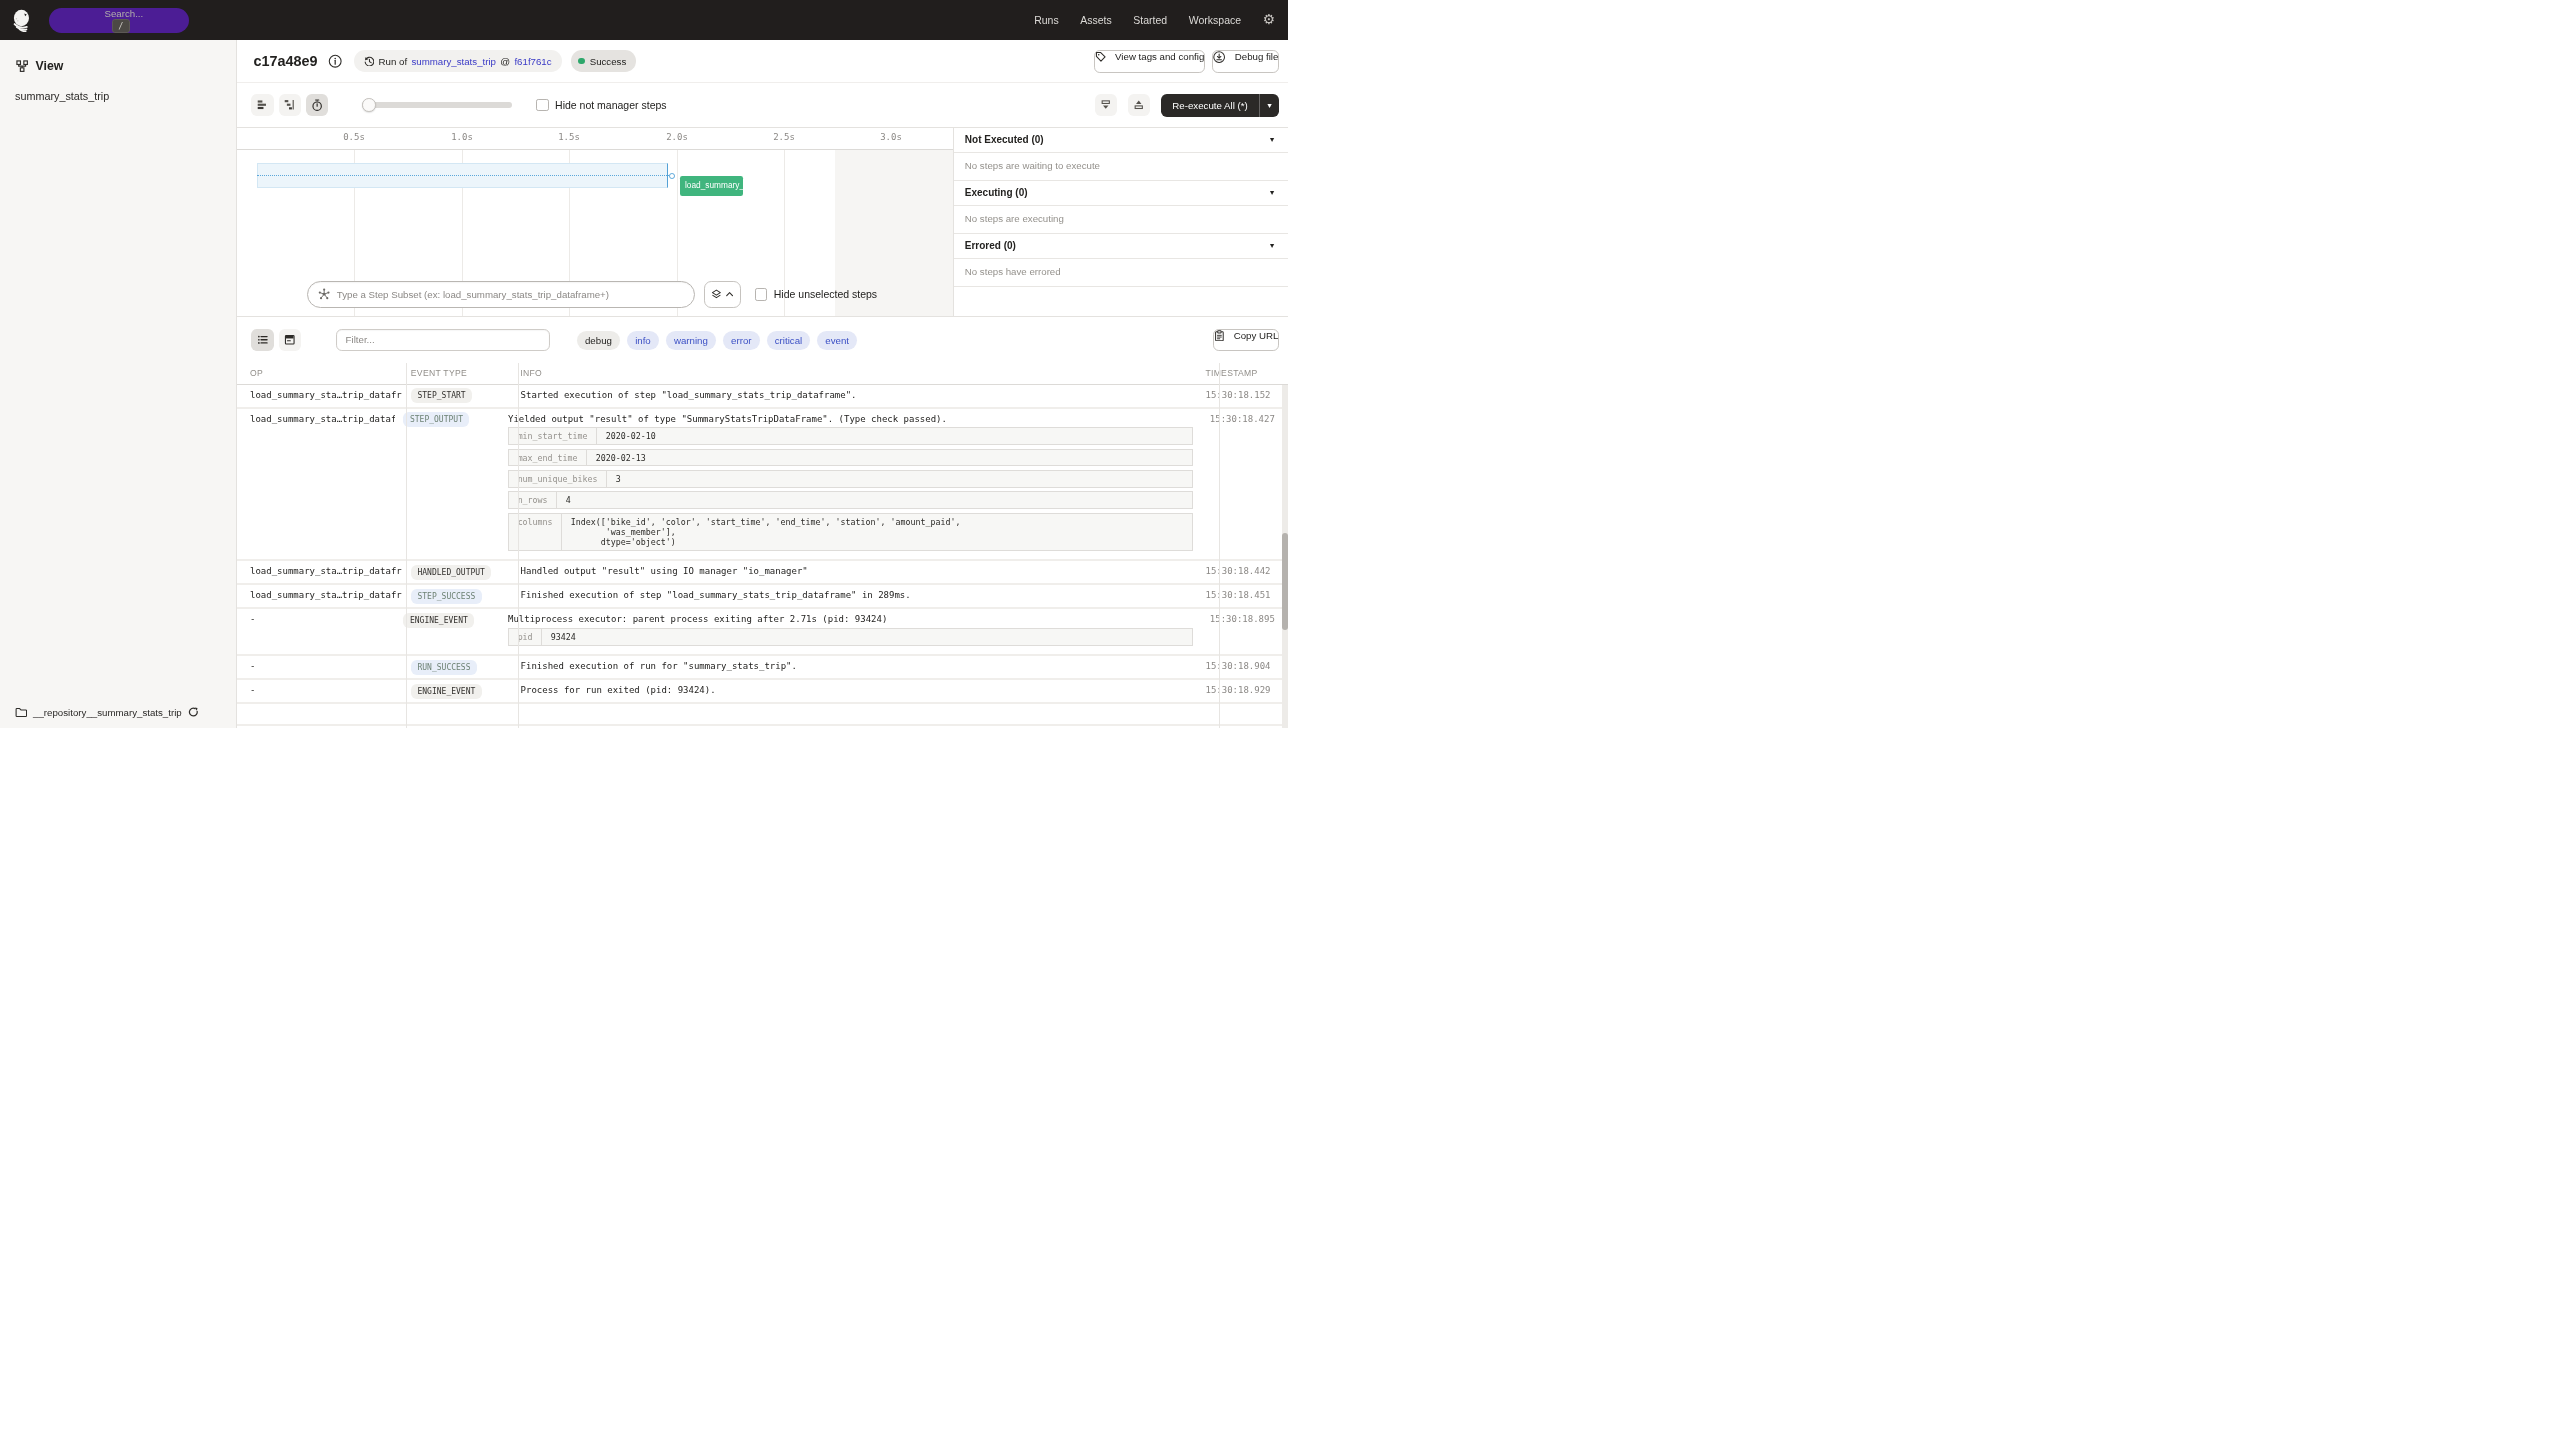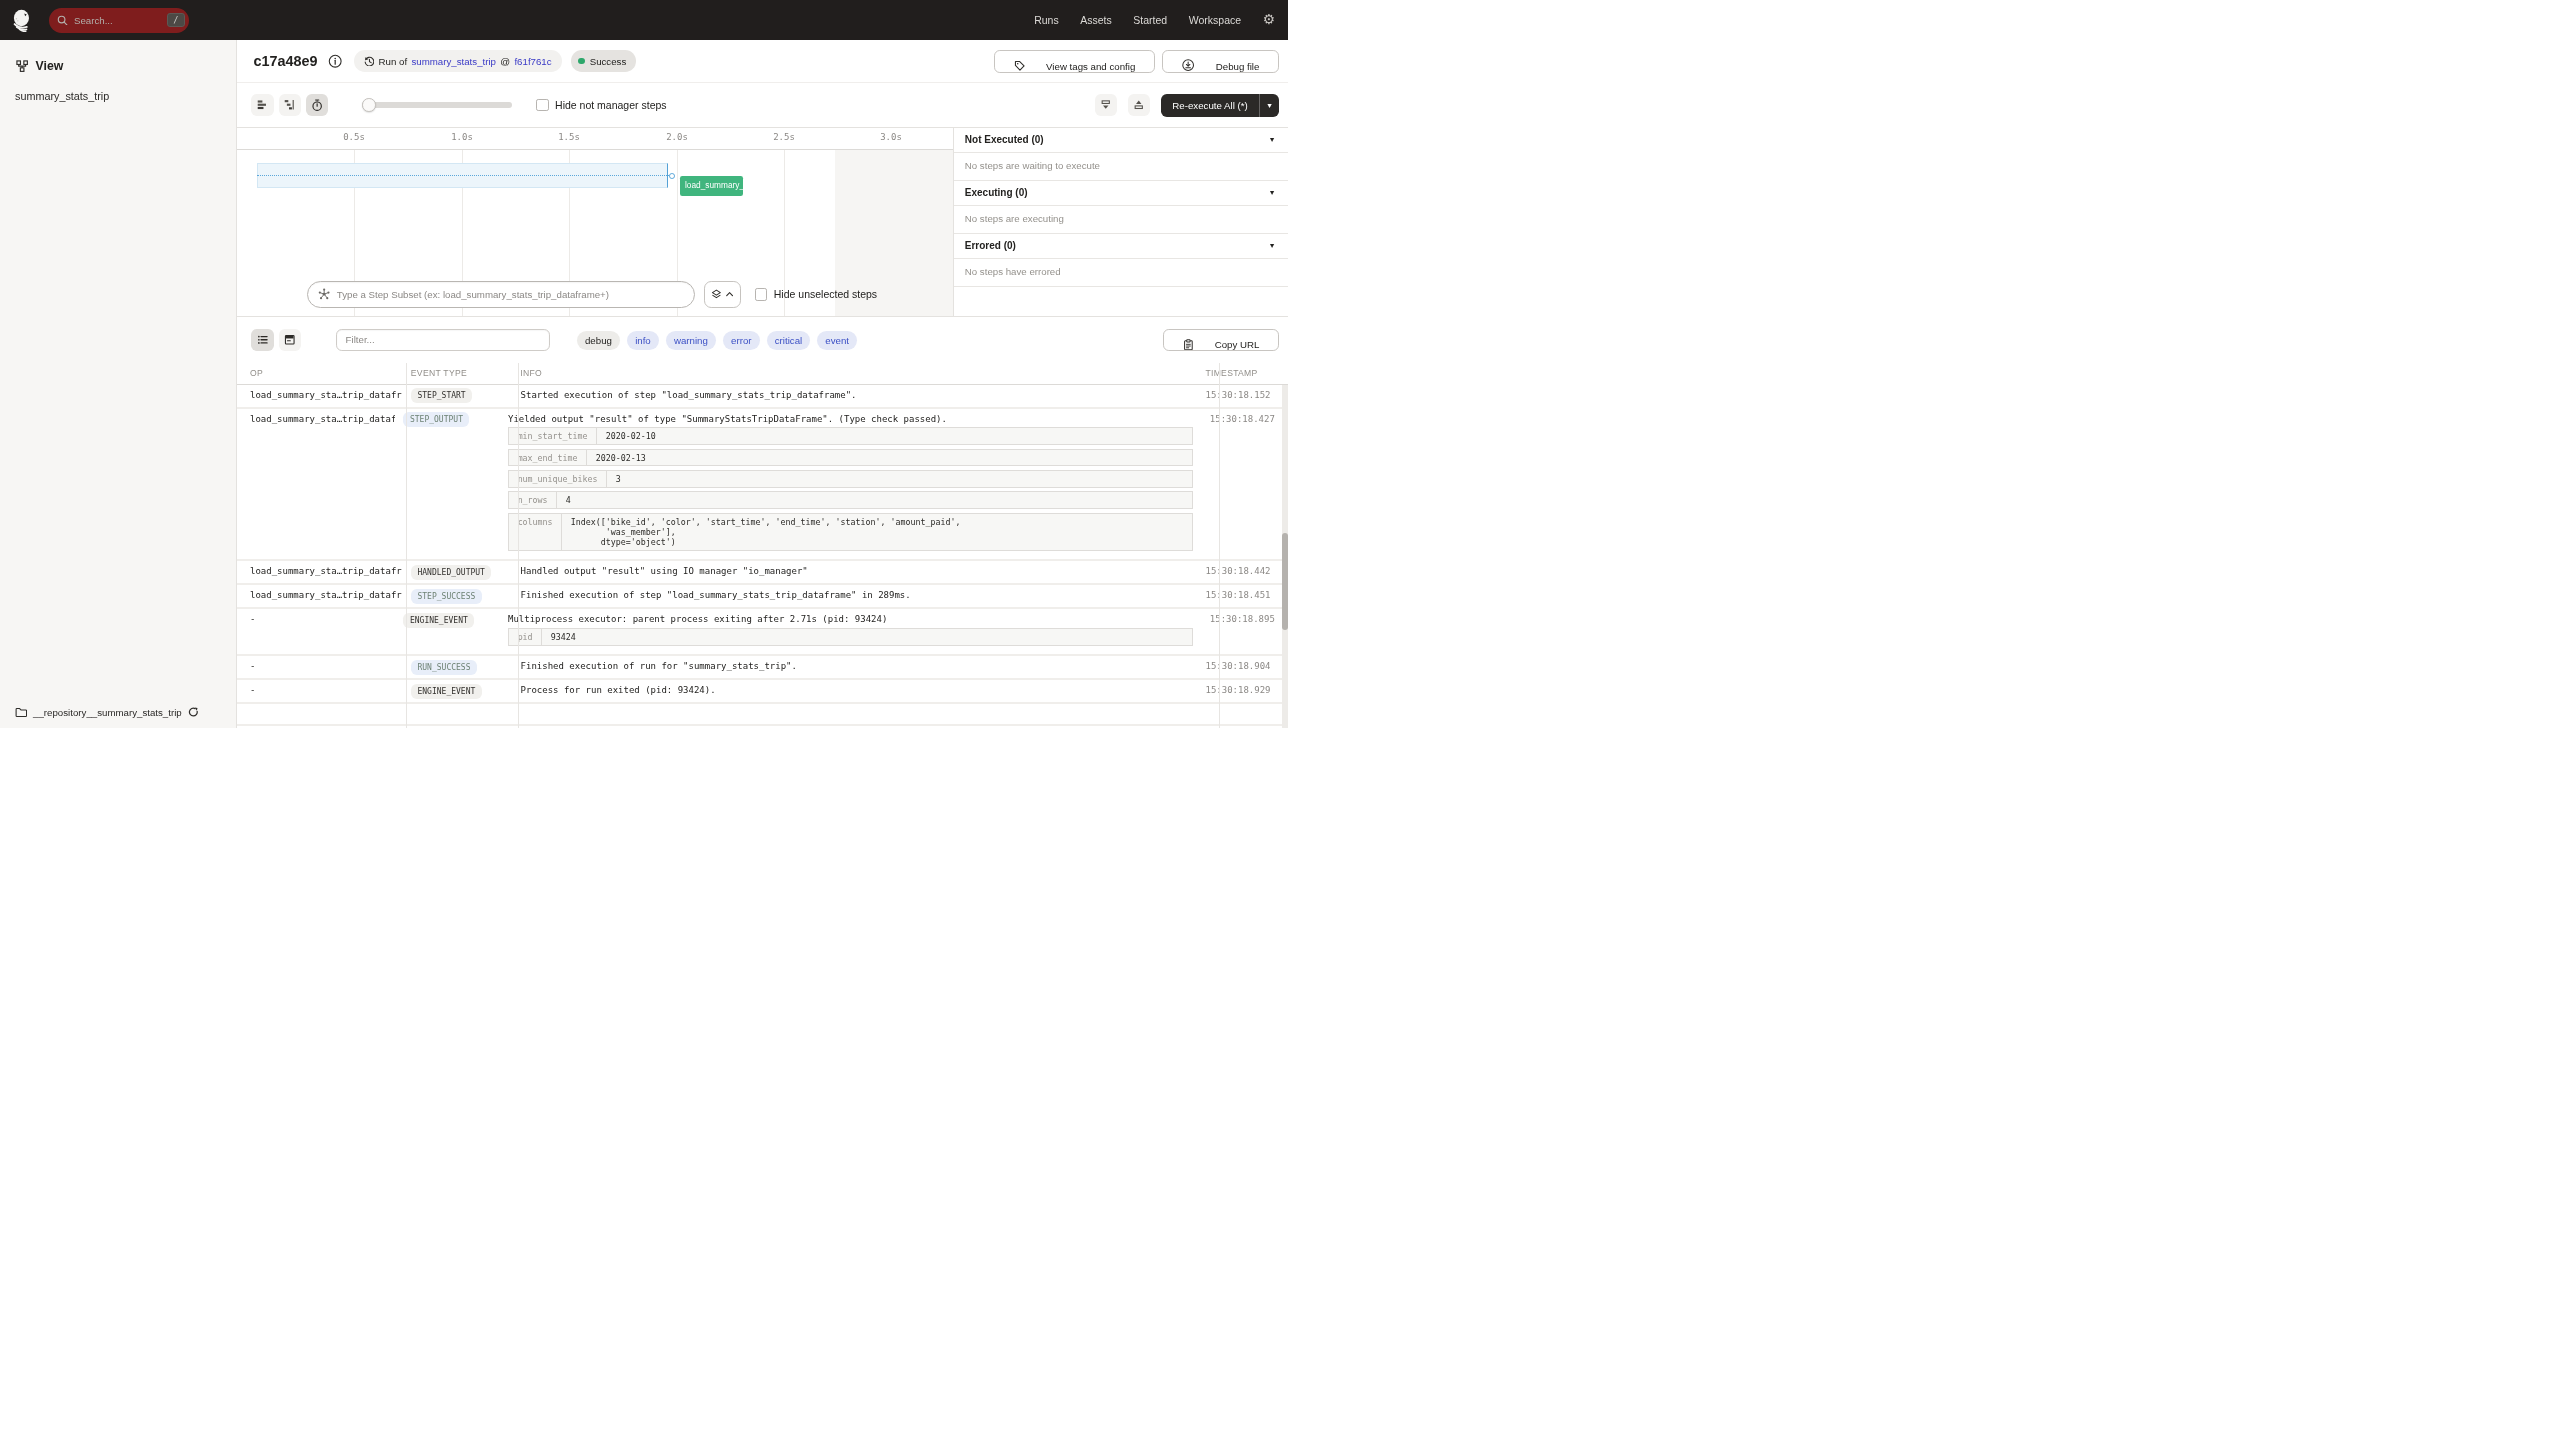--- a/index.html
+++ b/index.html
@@ -2,22 +2,22 @@
 <html style="font-size:11.5px"><head>
 <meta charset="utf-8">
 <style>
   * { margin:0; padding:0; box-sizing:border-box; }
   html,body { width:1288px; height:728px; overflow:hidden; }
   body { font-family:"Liberation Sans", sans-serif; background:#fff; color:#232220; }
 
   
   .topbar { height:40px; background:#211e1d; display:flex; align-items:center; padding:0 13px 0 10.8px; }
   .logo { width:23px; height:23px; flex:0 0 auto; }
-  .searchbox { margin-left:15px; width:140px; height:25px; background:#7f1d1d; border-radius:13px;
-               display:flex; align-items:center; padding:0 4.3px 0 8.6px; }
+  .searchbox { margin-left:15px; width:140px; height:25px; background:#4c1d95; border-radius:13px;
+               display:flex; align-items:center; padding:0 4.3px 0 8.6px;flex-direction:column; }
   .searchbox .ph { color:#b2afab; font-size:9.7px; margin-left:5.8px; flex:1; }
   .kbd-slash { background:#4c4945; border:0.7px solid #5c5955; color:#cfccc8; font-size:8.6px;
                border-radius:2.9px; padding:1.4px 5px; font-family:"DejaVu Sans Mono",monospace; }
   .topnav { margin-left:auto; display:flex; align-items:center; gap:21.6px; }
   .nav-link { color:#dcdad7; font-size:10.5px; font-weight:500; cursor:pointer; }
   .gear { color:#c8c5c1; font-size:13.7px; line-height:1; margin-left:1.4px; }
 
   
   .content { display:flex; height:688px; }
   .sidebar { width:237px; background:#f7f6f4; border-right:0.7px solid #e4e2df; position:relative; flex:0 0 auto; }
@@ -33,21 +33,21 @@
   .run-id { font-size:14.4px; font-weight:700; color:#232220; }
   .info-icon { margin-left:10px; display:flex; }
   .run-pill { margin-left:11.5px; height:21.6px; background:#f2f1ef; border-radius:10.8px; display:flex;
               align-items:center; gap:4.3px; padding:0 10px; font-size:9.7px; color:#232220; }
   .link-blue { color:#3a3ac6; cursor:pointer; }
   .status-badge { margin-left:9.4px; height:21.6px; background:#e5e3e0; border-radius:10.8px; display:flex;
                   align-items:center; gap:5px; padding:0 9.4px 0 7.2px; font-size:9.7px; }
   .status-dot { width:6.5px; height:6.5px; border-radius:50%; background:#2da76b; }
   .hdr-actions { margin-left:auto; display:flex; gap:7.2px; }
   .btn-outline { height:23px; border:0.7px solid #c8c5c1; border-radius:5.8px; background:#fff; display:flex;
-                 align-items:flex-end; gap:21px; padding:0 19px; font-size:9.7px; color:#232220; cursor:pointer; }
+                 align-items:flex-start; gap:9px; padding:0 0; font-size:9.7px; color:#232220; cursor:pointer; }
 
   
   .gantt-toolbar { height:45px; display:flex; align-items:center; padding:0 8.6px 0 14.4px; border-bottom:0.7px solid #e4e2df; }
   .icon-btn { width:22.3px; height:22.3px; border-radius:5.8px; background:#f4f3f1; display:flex; align-items:center;
               justify-content:center; cursor:pointer; }
   .icon-btn + .icon-btn { margin-left:5px; }
   .icon-btn.selected { background:#e0dedb; }
   .slider { margin-left:34px; width:150px; position:relative; height:13.7px; }
   .slider-track { position:absolute; top:4.3px; left:0; right:0; height:5.8px; border-radius:2.9px; background:#dcdad7; }
   .slider-knob { position:absolute; top:0; left:0; width:13.7px; height:13.7px; border-radius:50%; background:#fbfaf9;

